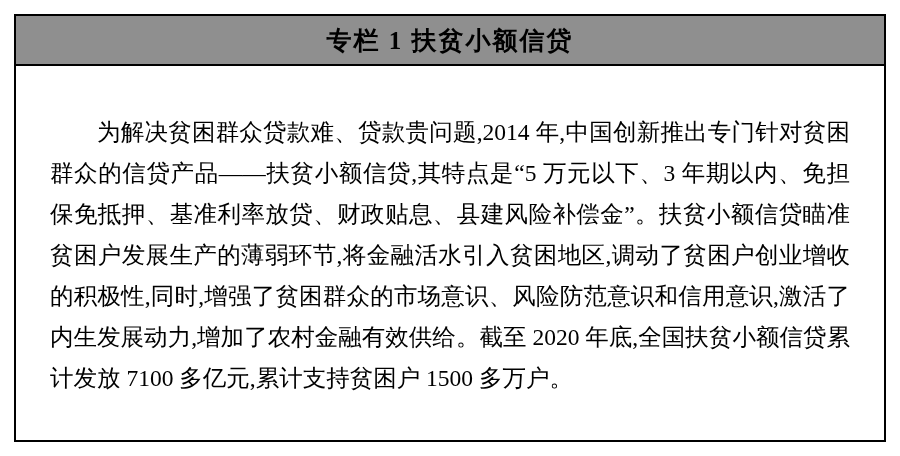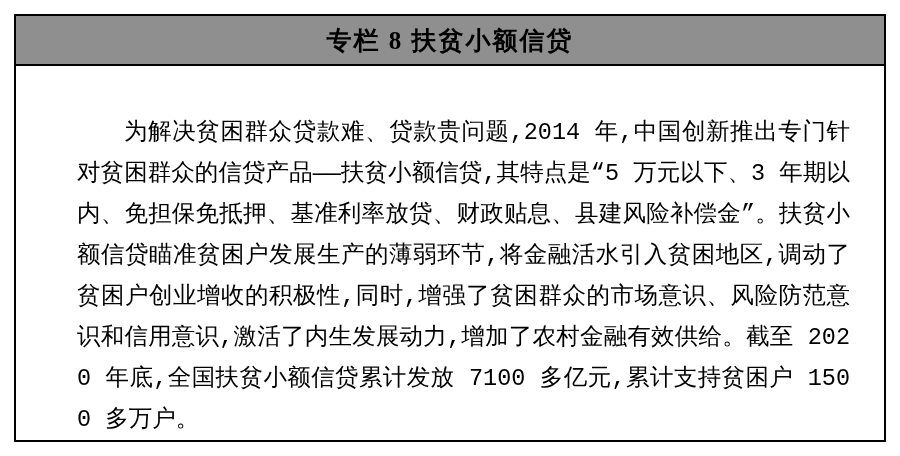--- a/index.html
+++ b/index.html
@@ -43,29 +43,28 @@
     padding: 22px 34px 10px 34px;
     box-sizing: border-box;
   }
   .body-text {
     font-size: 23.5px;
     line-height: 41px;
     color: #000000;
     text-align: justify;
     text-justify: inter-ideograph;
     text-indent: 2em;
-    font-family: Liberation Mono, monospace;
+    font-family: Liberation Serif, serif;
     white-space: pre-wrap;
     word-break: break-all;
-    margin-left: 27px;
   }
 </style>
 </head>
 <body>
 
 <div class="box">
   <div class="box-header">
-    <div class="box-title">专栏 8    扶贫小额信贷</div>
+    <div class="box-title">专栏 1    扶贫小额信贷</div>
   </div>
   <div class="box-body">
     <p class="body-text">为解决贫困群众贷款难、贷款贵问题,2014 年,中国创新推出专门针对贫困群众的信贷产品——扶贫小额信贷,其特点是“5 万元以下、3 年期以内、免担保免抵押、基准利率放贷、财政贴息、县建风险补偿金”。扶贫小额信贷瞄准贫困户发展生产的薄弱环节,将金融活水引入贫困地区,调动了贫困户创业增收的积极性,同时,增强了贫困群众的市场意识、风险防范意识和信用意识,激活了内生发展动力,增加了农村金融有效供给。截至 2020 年底,全国扶贫小额信贷累计发放 7100 多亿元,累计支持贫困户 1500 多万户。</p>
   </div>
 </div>
 
 </body></html>

